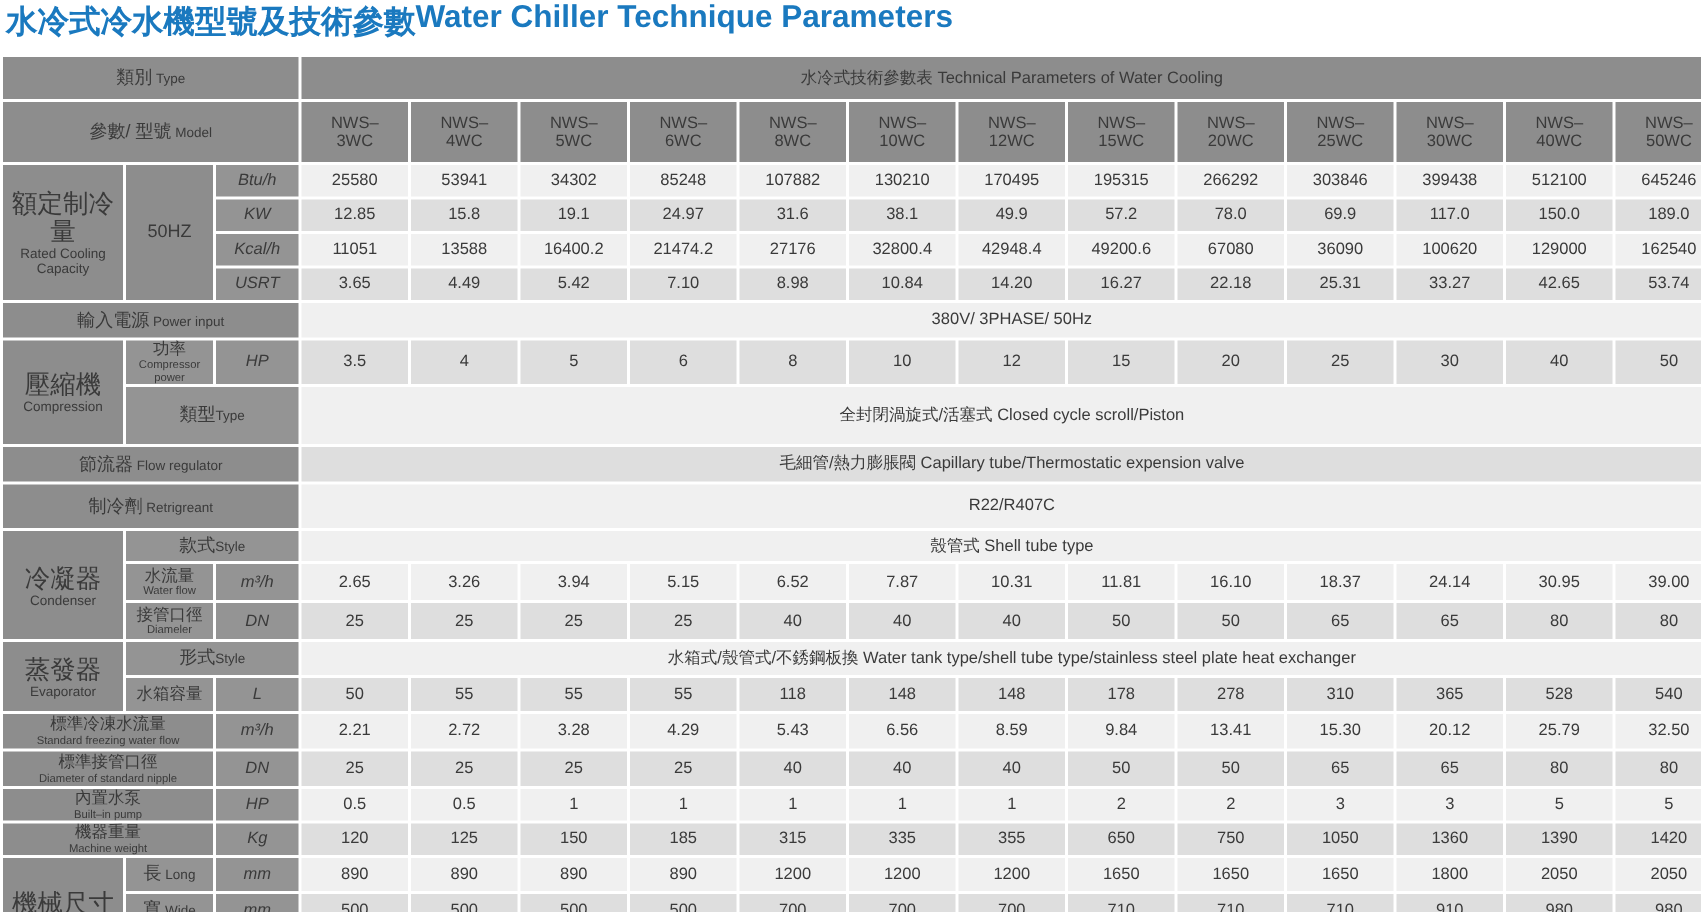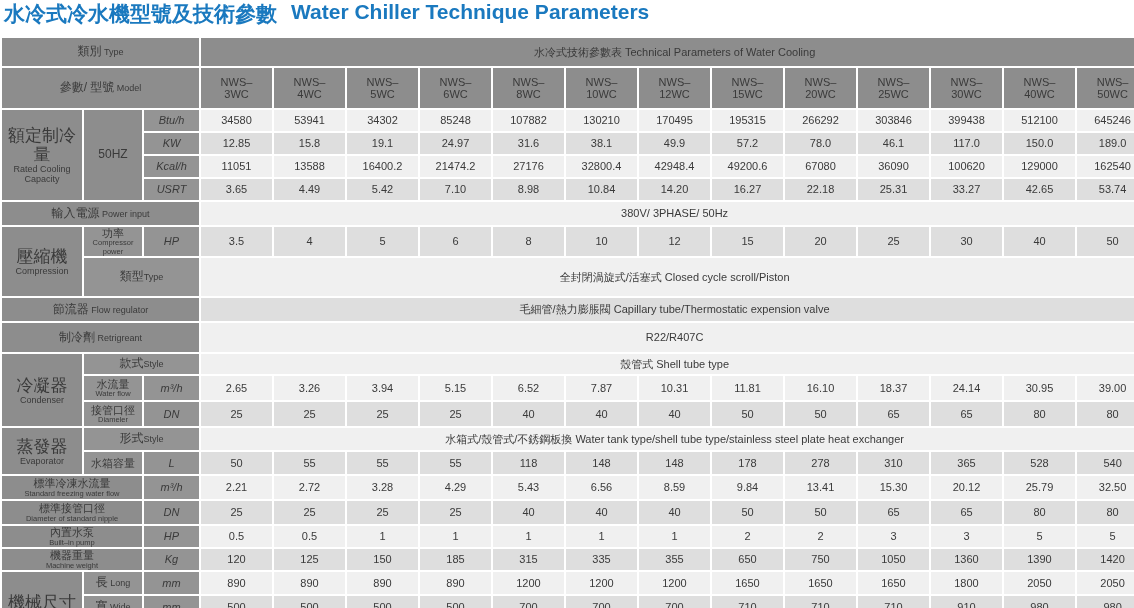--- a/index.html
+++ b/index.html
@@ -20,21 +20,20 @@
   #page-title .zh {
     color: #1a79bf;
     font-size: 21px;
     font-weight: bold;
     letter-spacing: 0px;
   }
   #page-title .en {
     color: #1a79bf;
     font-size: 21px;
     font-weight: bold;
-    margin-left: 14px;
   }
   table.spec {
     border-collapse: separate;
     border-spacing: 2px;
     width: 1134px;
     table-layout: fixed;
     background: #ffffff;
   }
   table.spec td {
     padding: 0 2px;
@@ -116,21 +115,21 @@
     <td class="hd"><span>NWS–</span><br><span>50WC</span></td>
   </tr>
 
   <tr>
     <td class="hd" rowspan="4">
       <span class="zh-l">額定制冷量</span>
       <span class="en-s">Rated Cooling Capacity</span>
     </td>
     <td class="hd" rowspan="4"><span class="big">50HZ</span></td>
     <td class="hd2" style="height:21px"><span class="unit">Btu/h</span></td>
-    <td class="d-light">34580</td>
+    <td class="d-light">25580</td>
     <td class="d-light">53941</td>
     <td class="d-light">34302</td>
     <td class="d-light">85248</td>
     <td class="d-light">107882</td>
     <td class="d-light">130210</td>
     <td class="d-light">170495</td>
     <td class="d-light">195315</td>
     <td class="d-light">266292</td>
     <td class="d-light">303846</td>
     <td class="d-light">399438</td>
@@ -141,21 +140,21 @@
     <td class="hd2" style="height:21px"><span class="unit">KW</span></td>
     <td class="d-dark">12.85</td>
     <td class="d-dark">15.8</td>
     <td class="d-dark">19.1</td>
     <td class="d-dark">24.97</td>
     <td class="d-dark">31.6</td>
     <td class="d-dark">38.1</td>
     <td class="d-dark">49.9</td>
     <td class="d-dark">57.2</td>
     <td class="d-dark">78.0</td>
-    <td class="d-dark">46.1</td>
+    <td class="d-dark">69.9</td>
     <td class="d-dark">117.0</td>
     <td class="d-dark">150.0</td>
     <td class="d-dark">189.0</td>
   </tr>
   <tr>
     <td class="hd2" style="height:21px"><span class="unit">Kcal/h</span></td>
     <td class="d-light">11051</td>
     <td class="d-light">13588</td>
     <td class="d-light">16400.2</td>
     <td class="d-light">21474.2</td>

